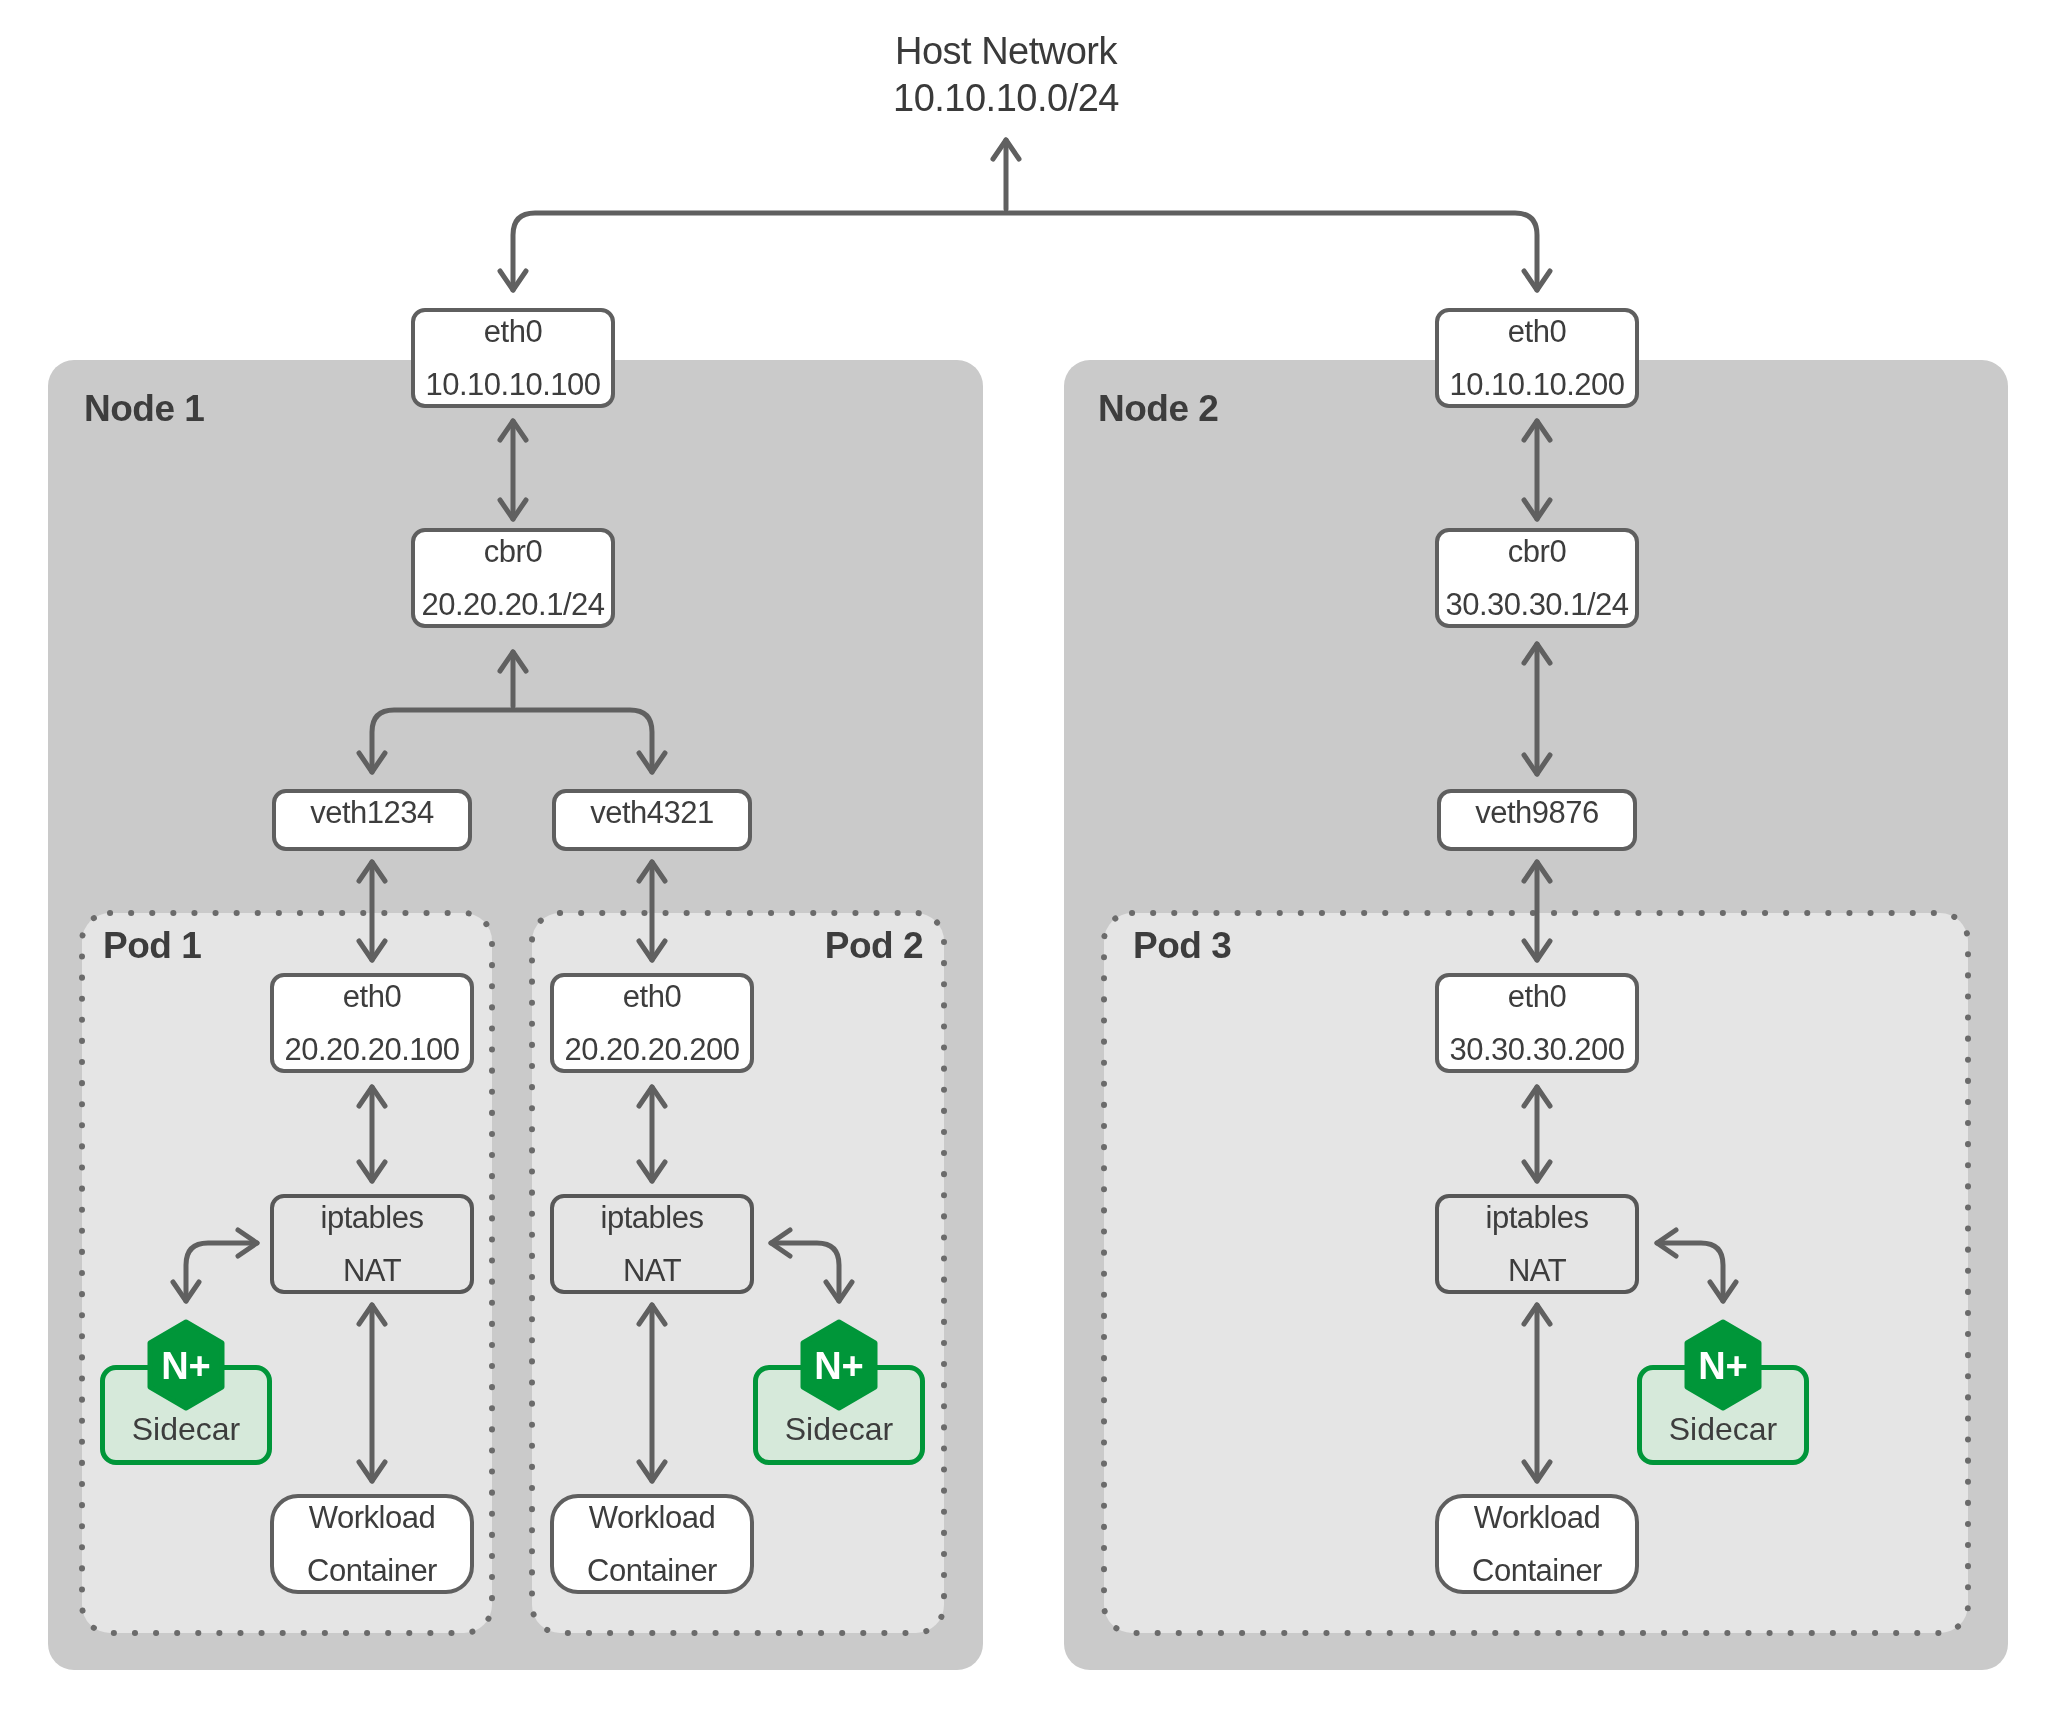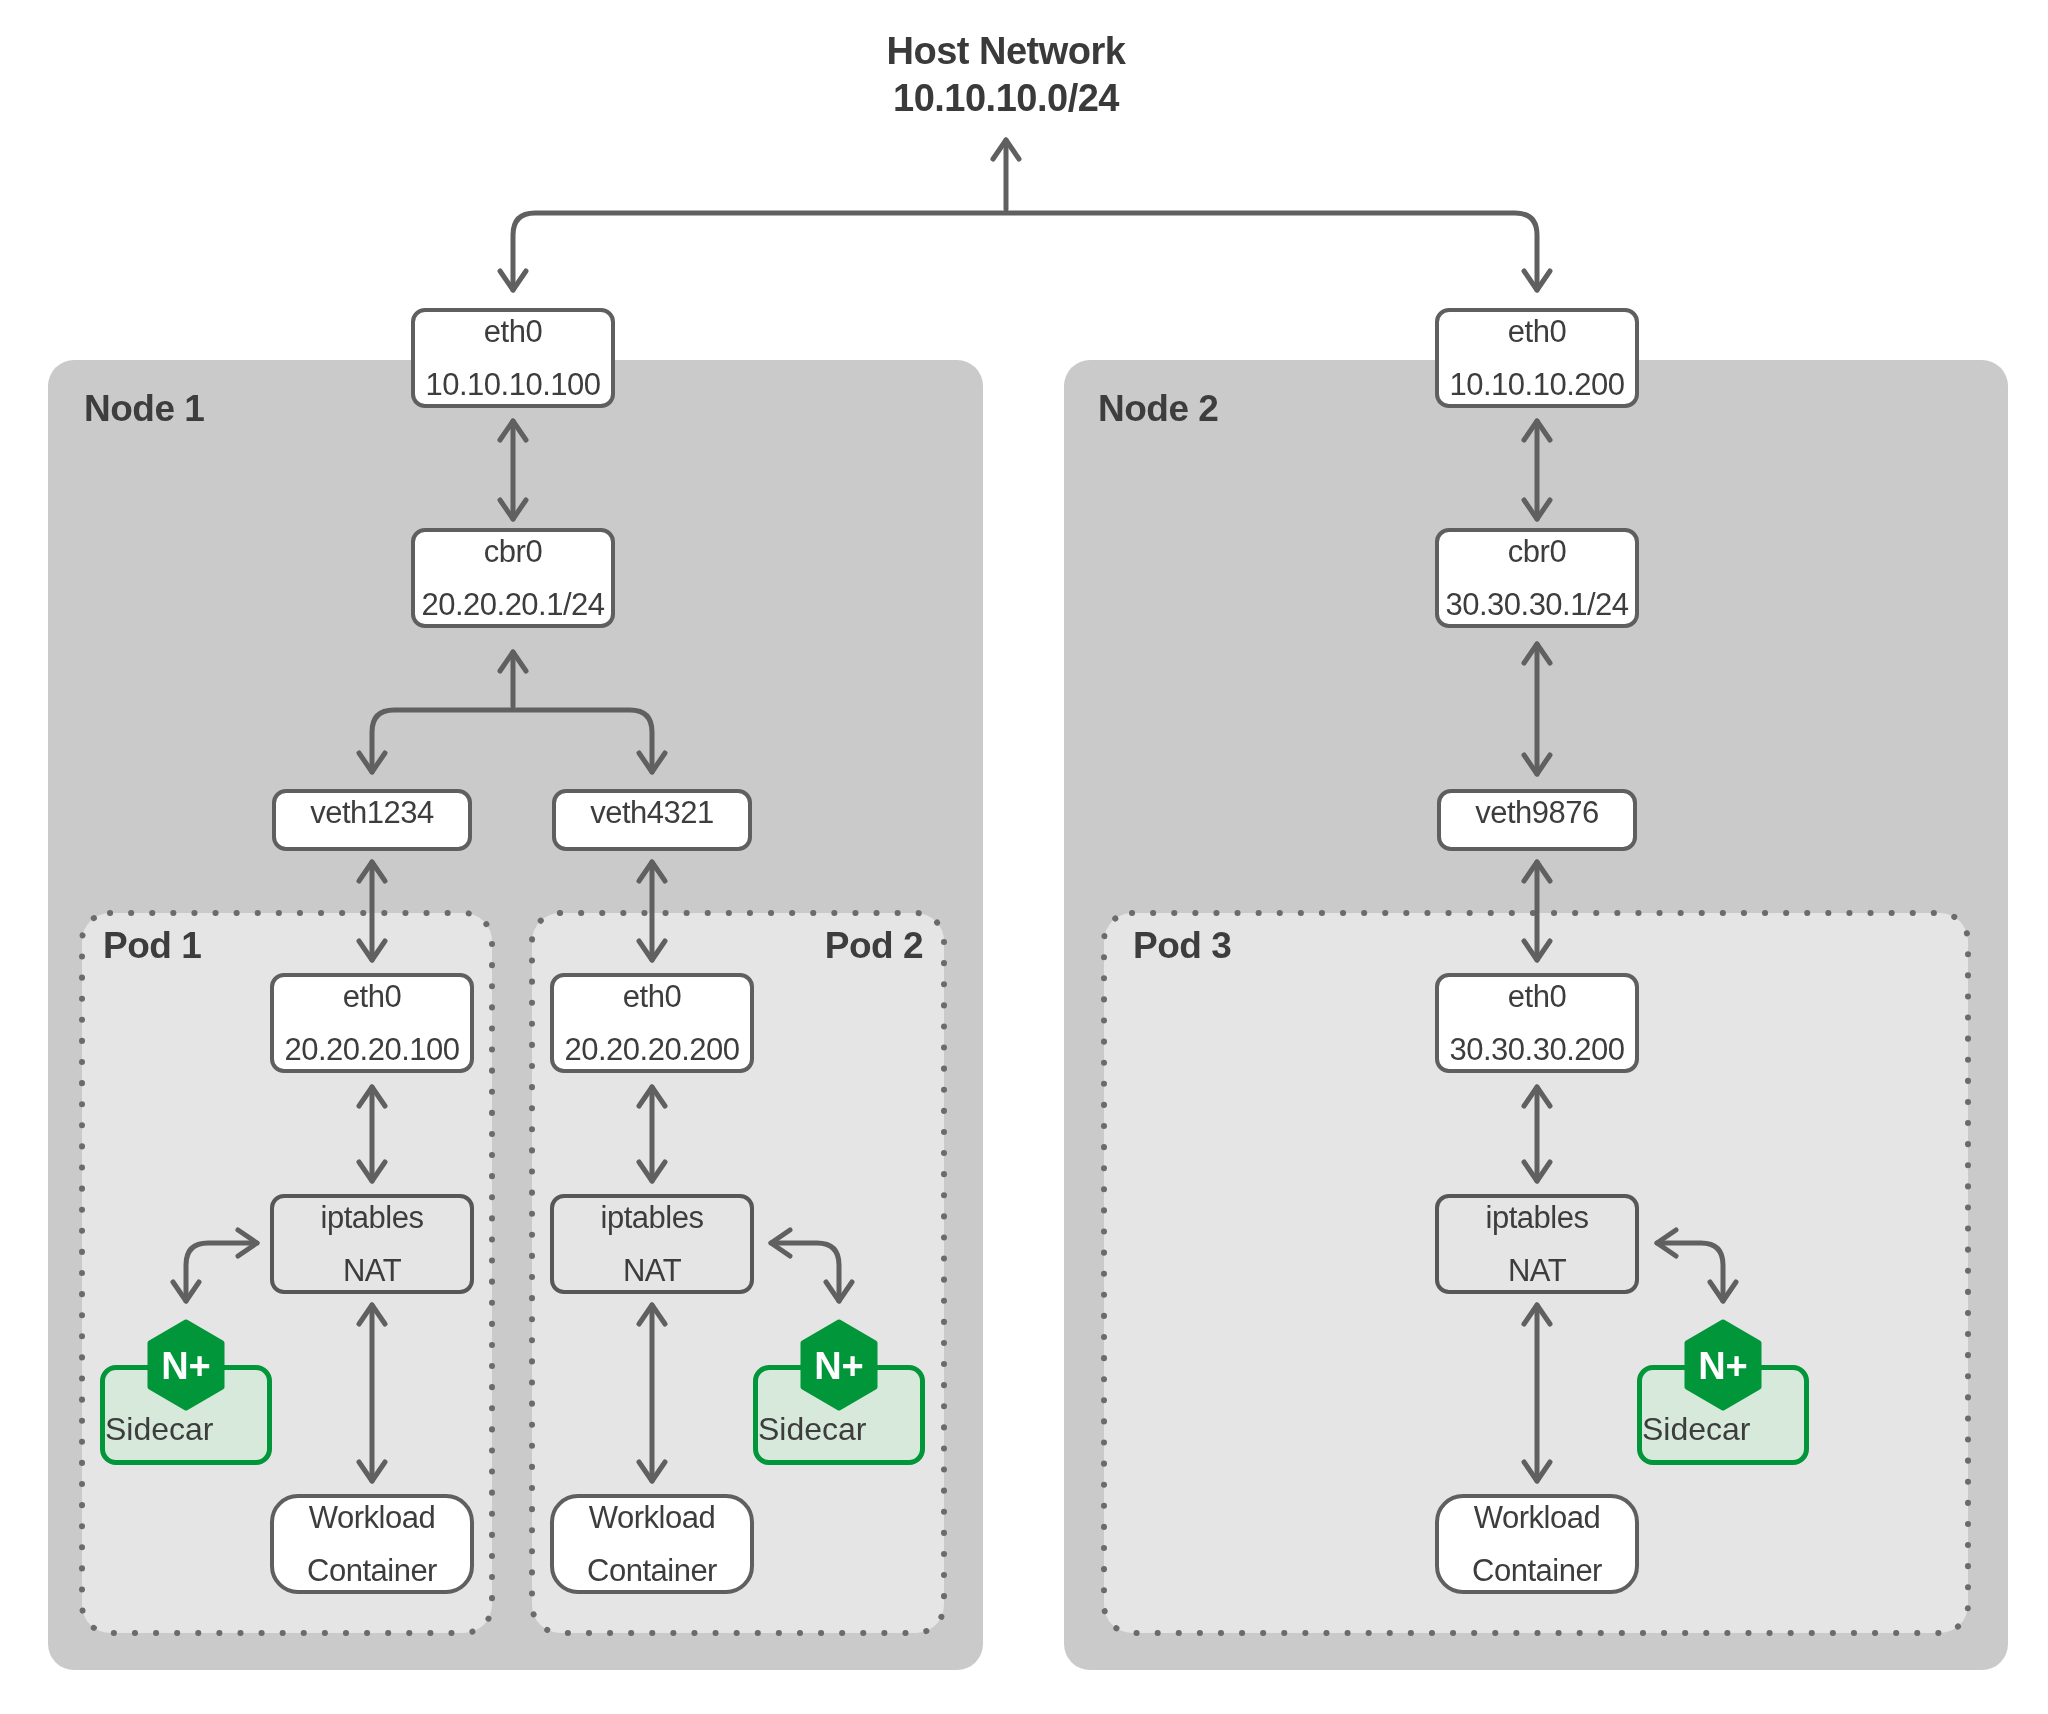--- a/index.html
+++ b/index.html
@@ -7,27 +7,27 @@
           font-family:"Liberation Sans","DejaVu Sans",sans-serif;overflow:hidden;}
   svg.layer{position:absolute;left:0;top:0;z-index:1;}
   .box{position:absolute;box-sizing:border-box;background:#ffffff;border:4px solid #5f5f5f;
        border-radius:14px;display:flex;flex-direction:column;align-items:center;justify-content:space-between;
        text-align:center;color:#3d3d3d;font-size:31px;line-height:39px;z-index:3;letter-spacing:-0.5px;}
   .two{width:204px;height:100px;}
   .veth{width:200px;height:62px;}
   .nat{background:#e5e5e5;border-color:#575757;}
   .workload{width:204px;height:100px;border-radius:28px;}
   .sidecar{position:absolute;box-sizing:border-box;width:172px;height:100px;background:#d6e9da;
-       border:5px solid #009639;border-radius:16px;display:flex;align-items:flex-end;
+       border:5px solid #009639;border-radius:16px;display:flex;align-items:flex-end;justify-content:center;
        padding-bottom:12px;color:#3d3d3d;font-size:32px;z-index:3;}
   .hex{position:absolute;z-index:4;overflow:visible;}
   .hex text{font-family:"Liberation Sans","DejaVu Sans",sans-serif;}
   .label{position:absolute;font-size:37px;font-weight:bold;color:#3d3d3d;z-index:3;letter-spacing:-0.5px;}
   .title{position:absolute;left:756px;top:28px;width:500px;text-align:center;font-size:38px;
-         font-weight:bold;color:#3a3a3a;line-height:47px;z-index:3;letter-spacing:-0.5px;}
+         font-weight:normal;color:#3a3a3a;line-height:47px;z-index:3;letter-spacing:-0.5px;}
 </style>
 </head>
 <body>
 
 <div class="canvas">
 
   <svg class="layer" width="2048" height="1714" viewBox="0 0 2048 1714">
     <defs>
       <marker id="ch" markerUnits="userSpaceOnUse" viewBox="-26 -20 32 40" markerWidth="32" markerHeight="40" refX="0" refY="0" orient="auto-start-reverse">
         <path d="M-19,-13 L0,0 L-19,13" fill="none" stroke="#606060" stroke-width="5" stroke-linecap="round" stroke-linejoin="round"></path>

